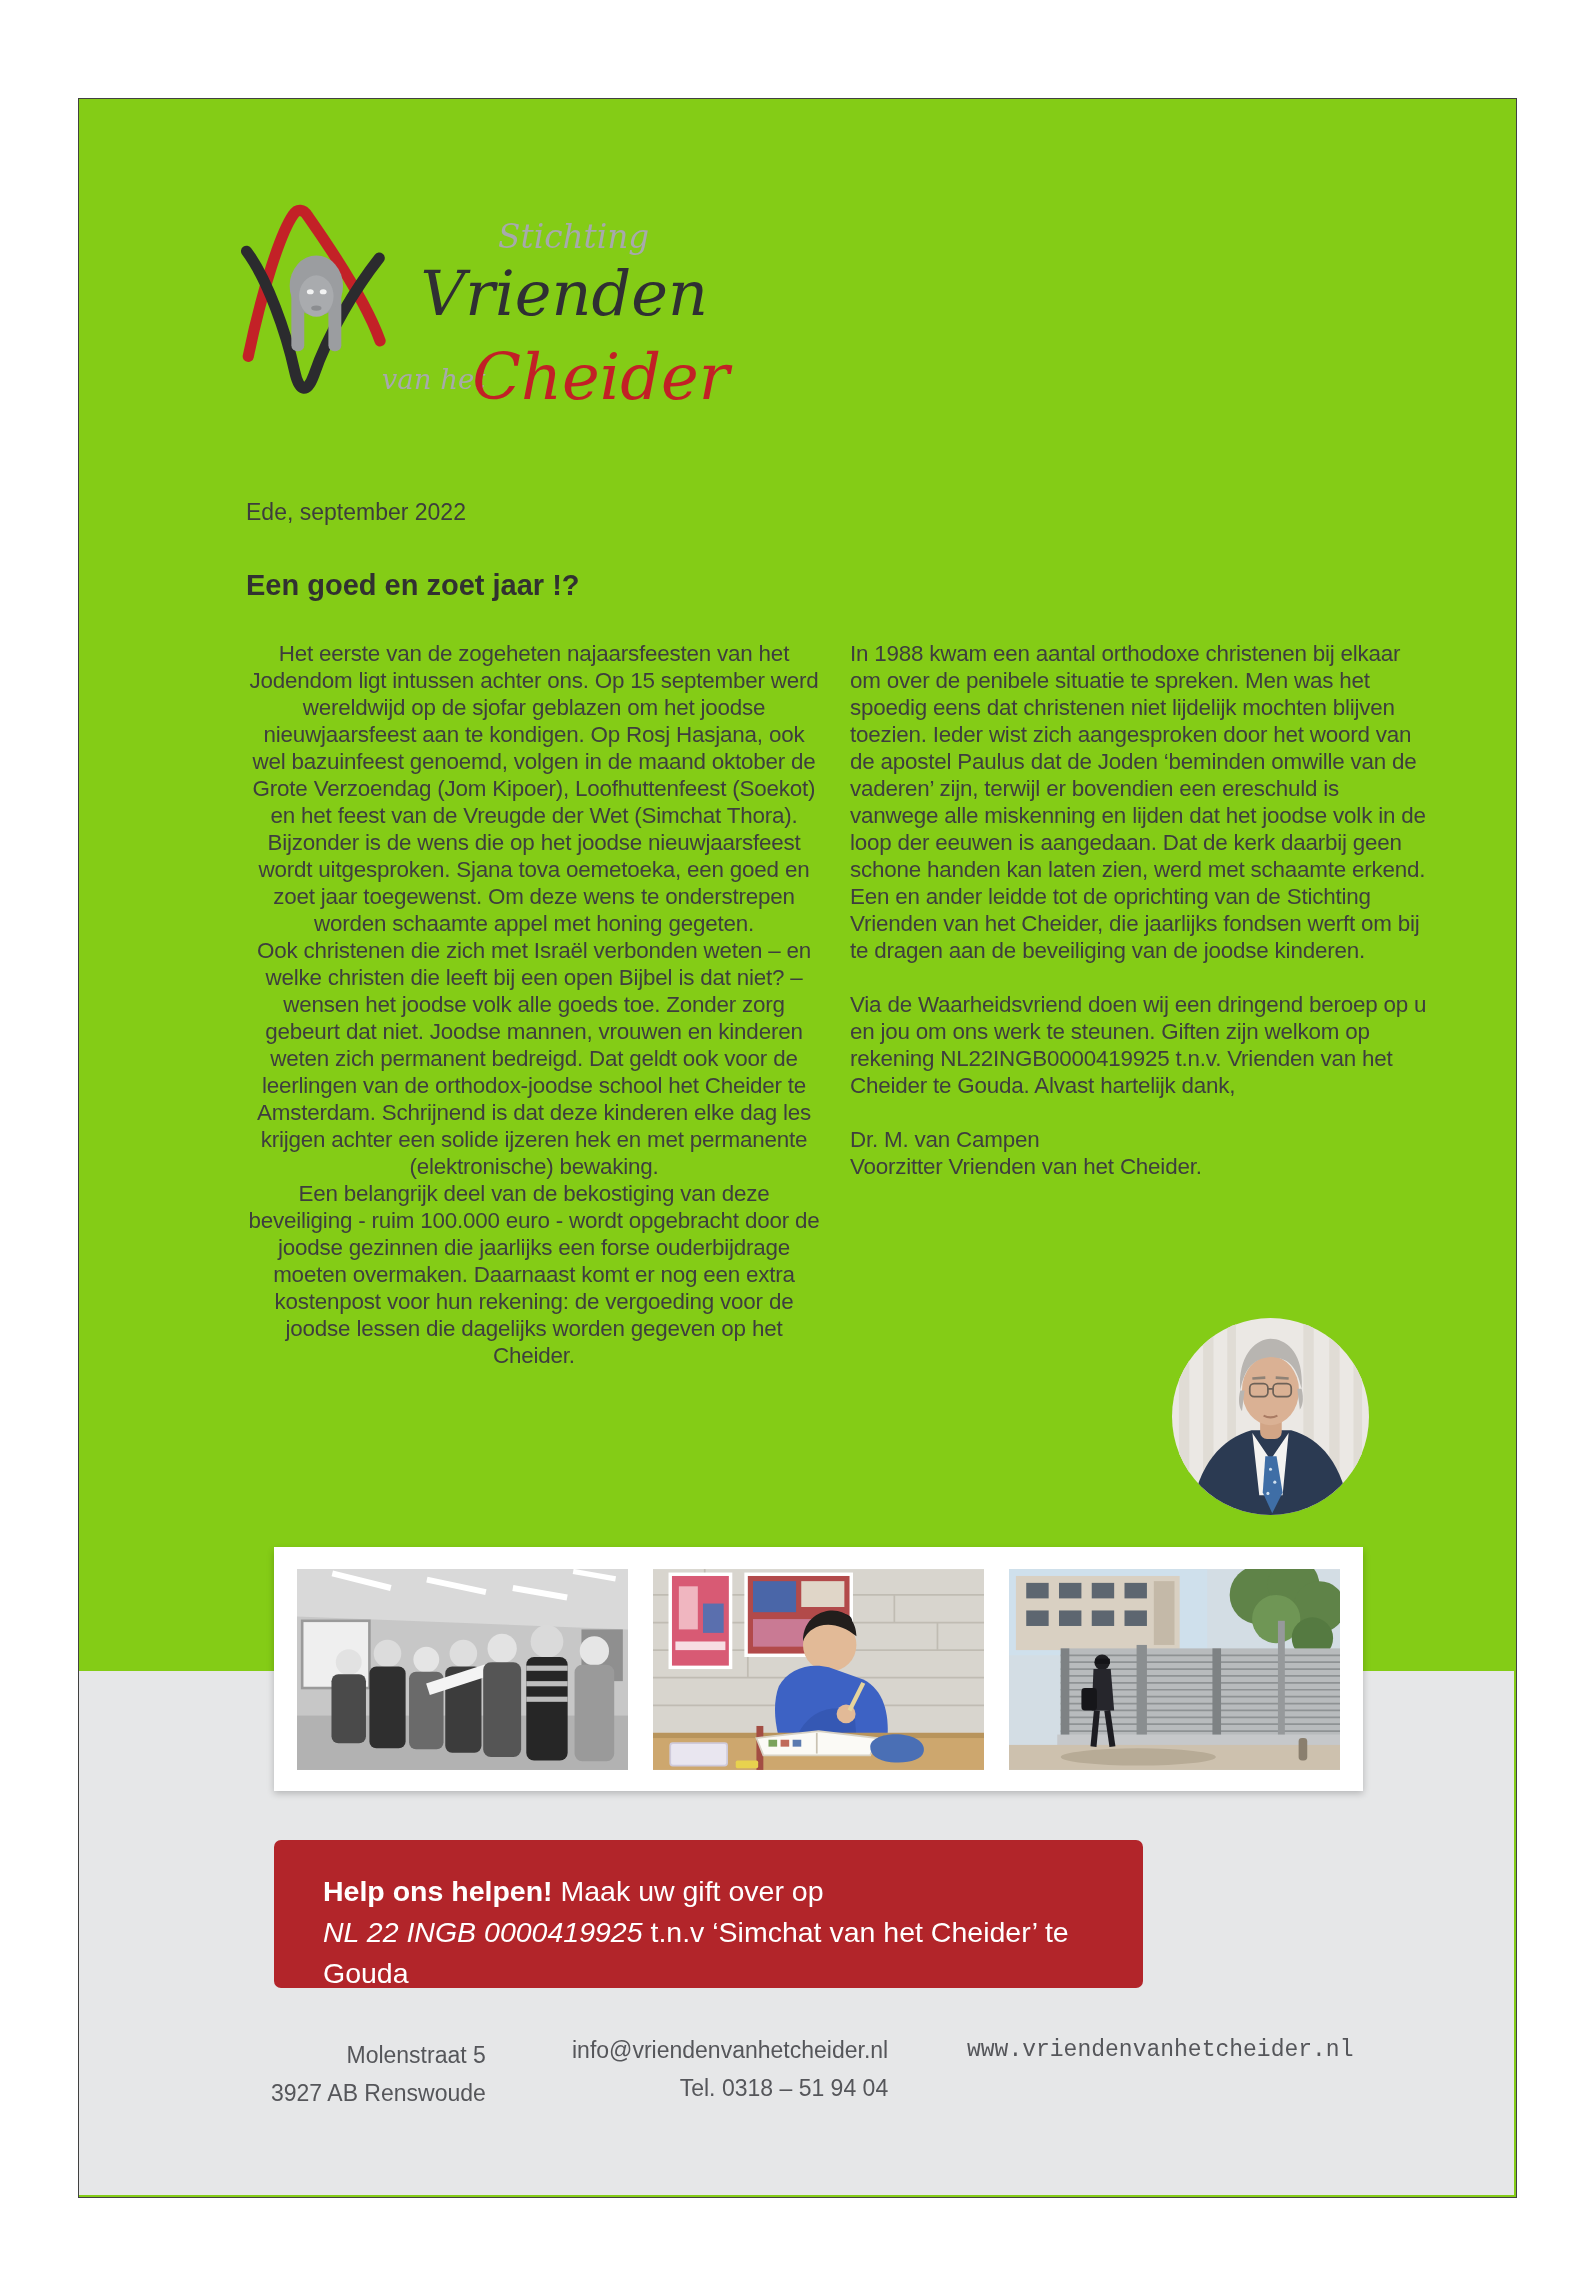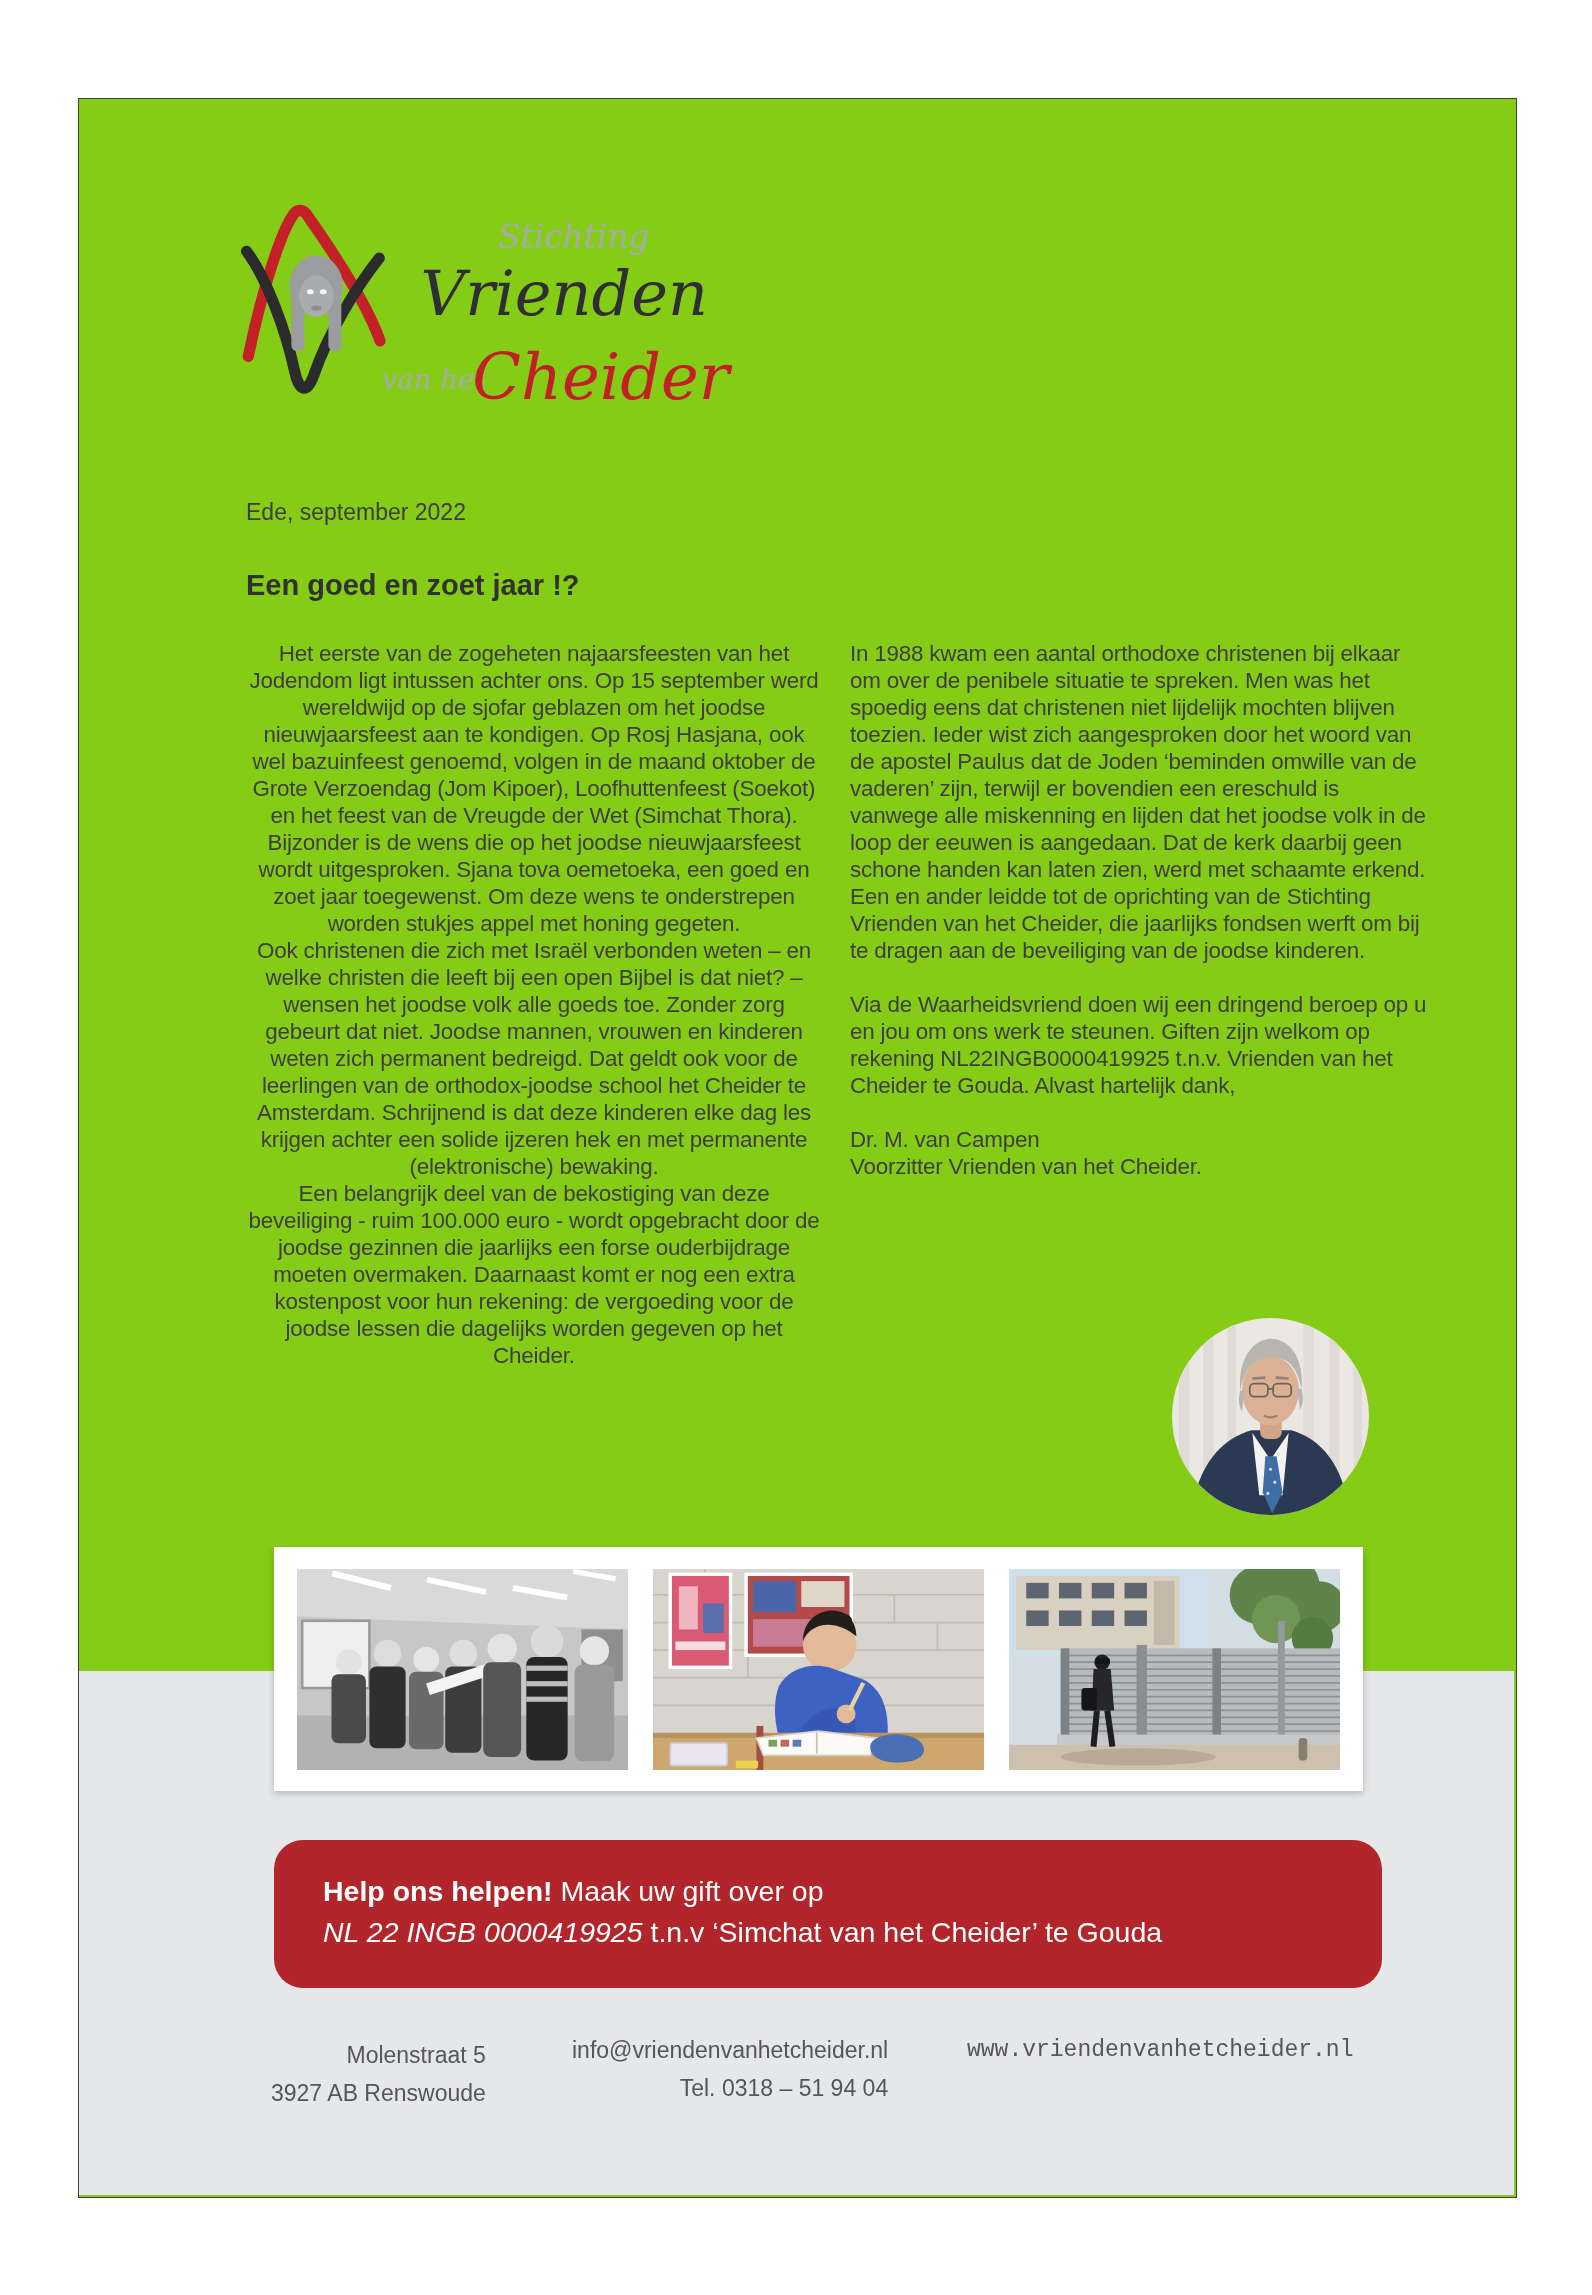--- a/index.html
+++ b/index.html
@@ -19,22 +19,22 @@
   .col-right{left:771px;width:580px;}
   .col-right p.gap{margin-bottom:27px;}
   .signature p{margin:0;}
   .portrait{position:absolute;left:1093px;top:1219px;width:197px;height:197px;
         border-radius:50%;overflow:hidden;}
   .photo-card{position:absolute;left:195px;top:1448px;width:1089px;height:244px;
         background:#ffffff;box-shadow:0 2.6px 7px rgba(0,0,0,0.22);
         display:flex;align-items:center;justify-content:space-between;
         padding:0 23px;box-sizing:border-box;}
   .photo{width:331px;height:201px;overflow:hidden;}
-  .banner{position:absolute;left:195px;top:1741px;width:1108px;height:148px;
-        background:#b2252a;border-radius:29px;box-sizing:border-box;
+  .banner{position:absolute;left:195px;top:1741px;width:869px;height:148px;
+        background:#b2252a;border-radius:7px;box-sizing:border-box;
         padding:31px 0 0 49px;color:#ffffff;font-size:28.5px;line-height:41px;}
   .banner .b{font-weight:bold;}
   .banner .i{font-style:italic;}
   .footer{position:absolute;top:1937px;left:0;width:1435px;font-size:23px;
         line-height:38px;color:#55565a;}
   .footer .f1{position:absolute;left:192px;top:0;}
   .footer .f2{position:absolute;left:493px;top:-5.2px;}
   .footer .f3{position:absolute;left:888px;top:-5.2px;font-family:Liberation Mono, monospace;}
   .footer p{margin:0;text-align:right;}
   a.plain{color:#55565a;text-decoration:none;}
@@ -72,21 +72,21 @@
       </g>
     </svg>
   </div>
 
   <div class="date-line">Ede, september 2022</div>
 
   <div class="heading">Een goed en zoet jaar !?</div>
 
   <div class="col col-left">
     <p>Het eerste van de zogeheten najaarsfeesten van het Jodendom ligt intussen achter ons. Op 15 september werd wereldwijd op de sjofar geblazen om het joodse nieuwjaarsfeest aan te kondigen. Op Rosj Hasjana, ook wel bazuinfeest genoemd, volgen in de maand oktober de Grote Verzoendag (Jom Kipoer), Loofhuttenfeest (Soekot) en het feest van de Vreugde der Wet (Simchat Thora).</p>
-    <p>Bijzonder is de wens die op het joodse nieuwjaarsfeest wordt uitgesproken. Sjana tova oemetoeka, een goed en zoet jaar toegewenst. Om deze wens te onderstrepen worden stukjes appel met honing gegeten.</p>
+    <p>Bijzonder is de wens die op het joodse nieuwjaarsfeest wordt uitgesproken. Sjana tova oemetoeka, een goed en zoet jaar toegewenst. Om deze wens te onderstrepen worden schaamte appel met honing gegeten.</p>
     <p>Ook christenen die zich met Israël verbonden weten – en welke christen die leeft bij een open Bijbel is dat niet? – wensen het joodse volk alle goeds toe. Zonder zorg gebeurt dat niet. Joodse mannen, vrouwen en kinderen weten zich permanent bedreigd. Dat geldt ook voor de leerlingen van de orthodox-joodse school het Cheider te Amsterdam. Schrijnend is dat deze kinderen elke dag les krijgen achter een solide ijzeren hek en met permanente (elektronische) bewaking.</p>
     <p>Een belangrijk deel van de bekostiging van deze beveiliging - ruim 100.000 euro - wordt opgebracht door de joodse gezinnen die jaarlijks een forse ouderbijdrage moeten overmaken. Daarnaast komt er nog een extra kostenpost voor hun rekening: de vergoeding voor de joodse lessen die dagelijks worden gegeven op het Cheider.</p>
   </div>
 
   <div class="col col-right">
     <p class="gap">In 1988 kwam een aantal orthodoxe christenen bij elkaar om over de penibele situatie te spreken. Men was het spoedig eens dat christenen niet lijdelijk mochten blijven toezien. Ieder wist zich aangesproken door het woord van de apostel Paulus dat de Joden ‘beminden omwille van de vaderen’ zijn, terwijl er bovendien een ereschuld is vanwege alle miskenning en lijden dat het joodse volk in de loop der eeuwen is aangedaan. Dat de kerk daarbij geen schone handen kan laten zien, werd met schaamte erkend. Een en ander leidde tot de oprichting van de Stichting Vrienden van het Cheider, die jaarlijks fondsen werft om bij te dragen aan de beveiliging van de joodse kinderen.</p>
     <p class="gap">Via de Waarheidsvriend doen wij een dringend beroep op u en jou om ons werk te steunen. Giften zijn welkom op rekening NL22INGB0000419925 t.n.v. Vrienden van het Cheider te Gouda. Alvast hartelijk dank,</p>
     <div class="signature">
       <p>Dr. M. van Campen</p>
       <p>Voorzitter Vrienden van het Cheider.</p>

